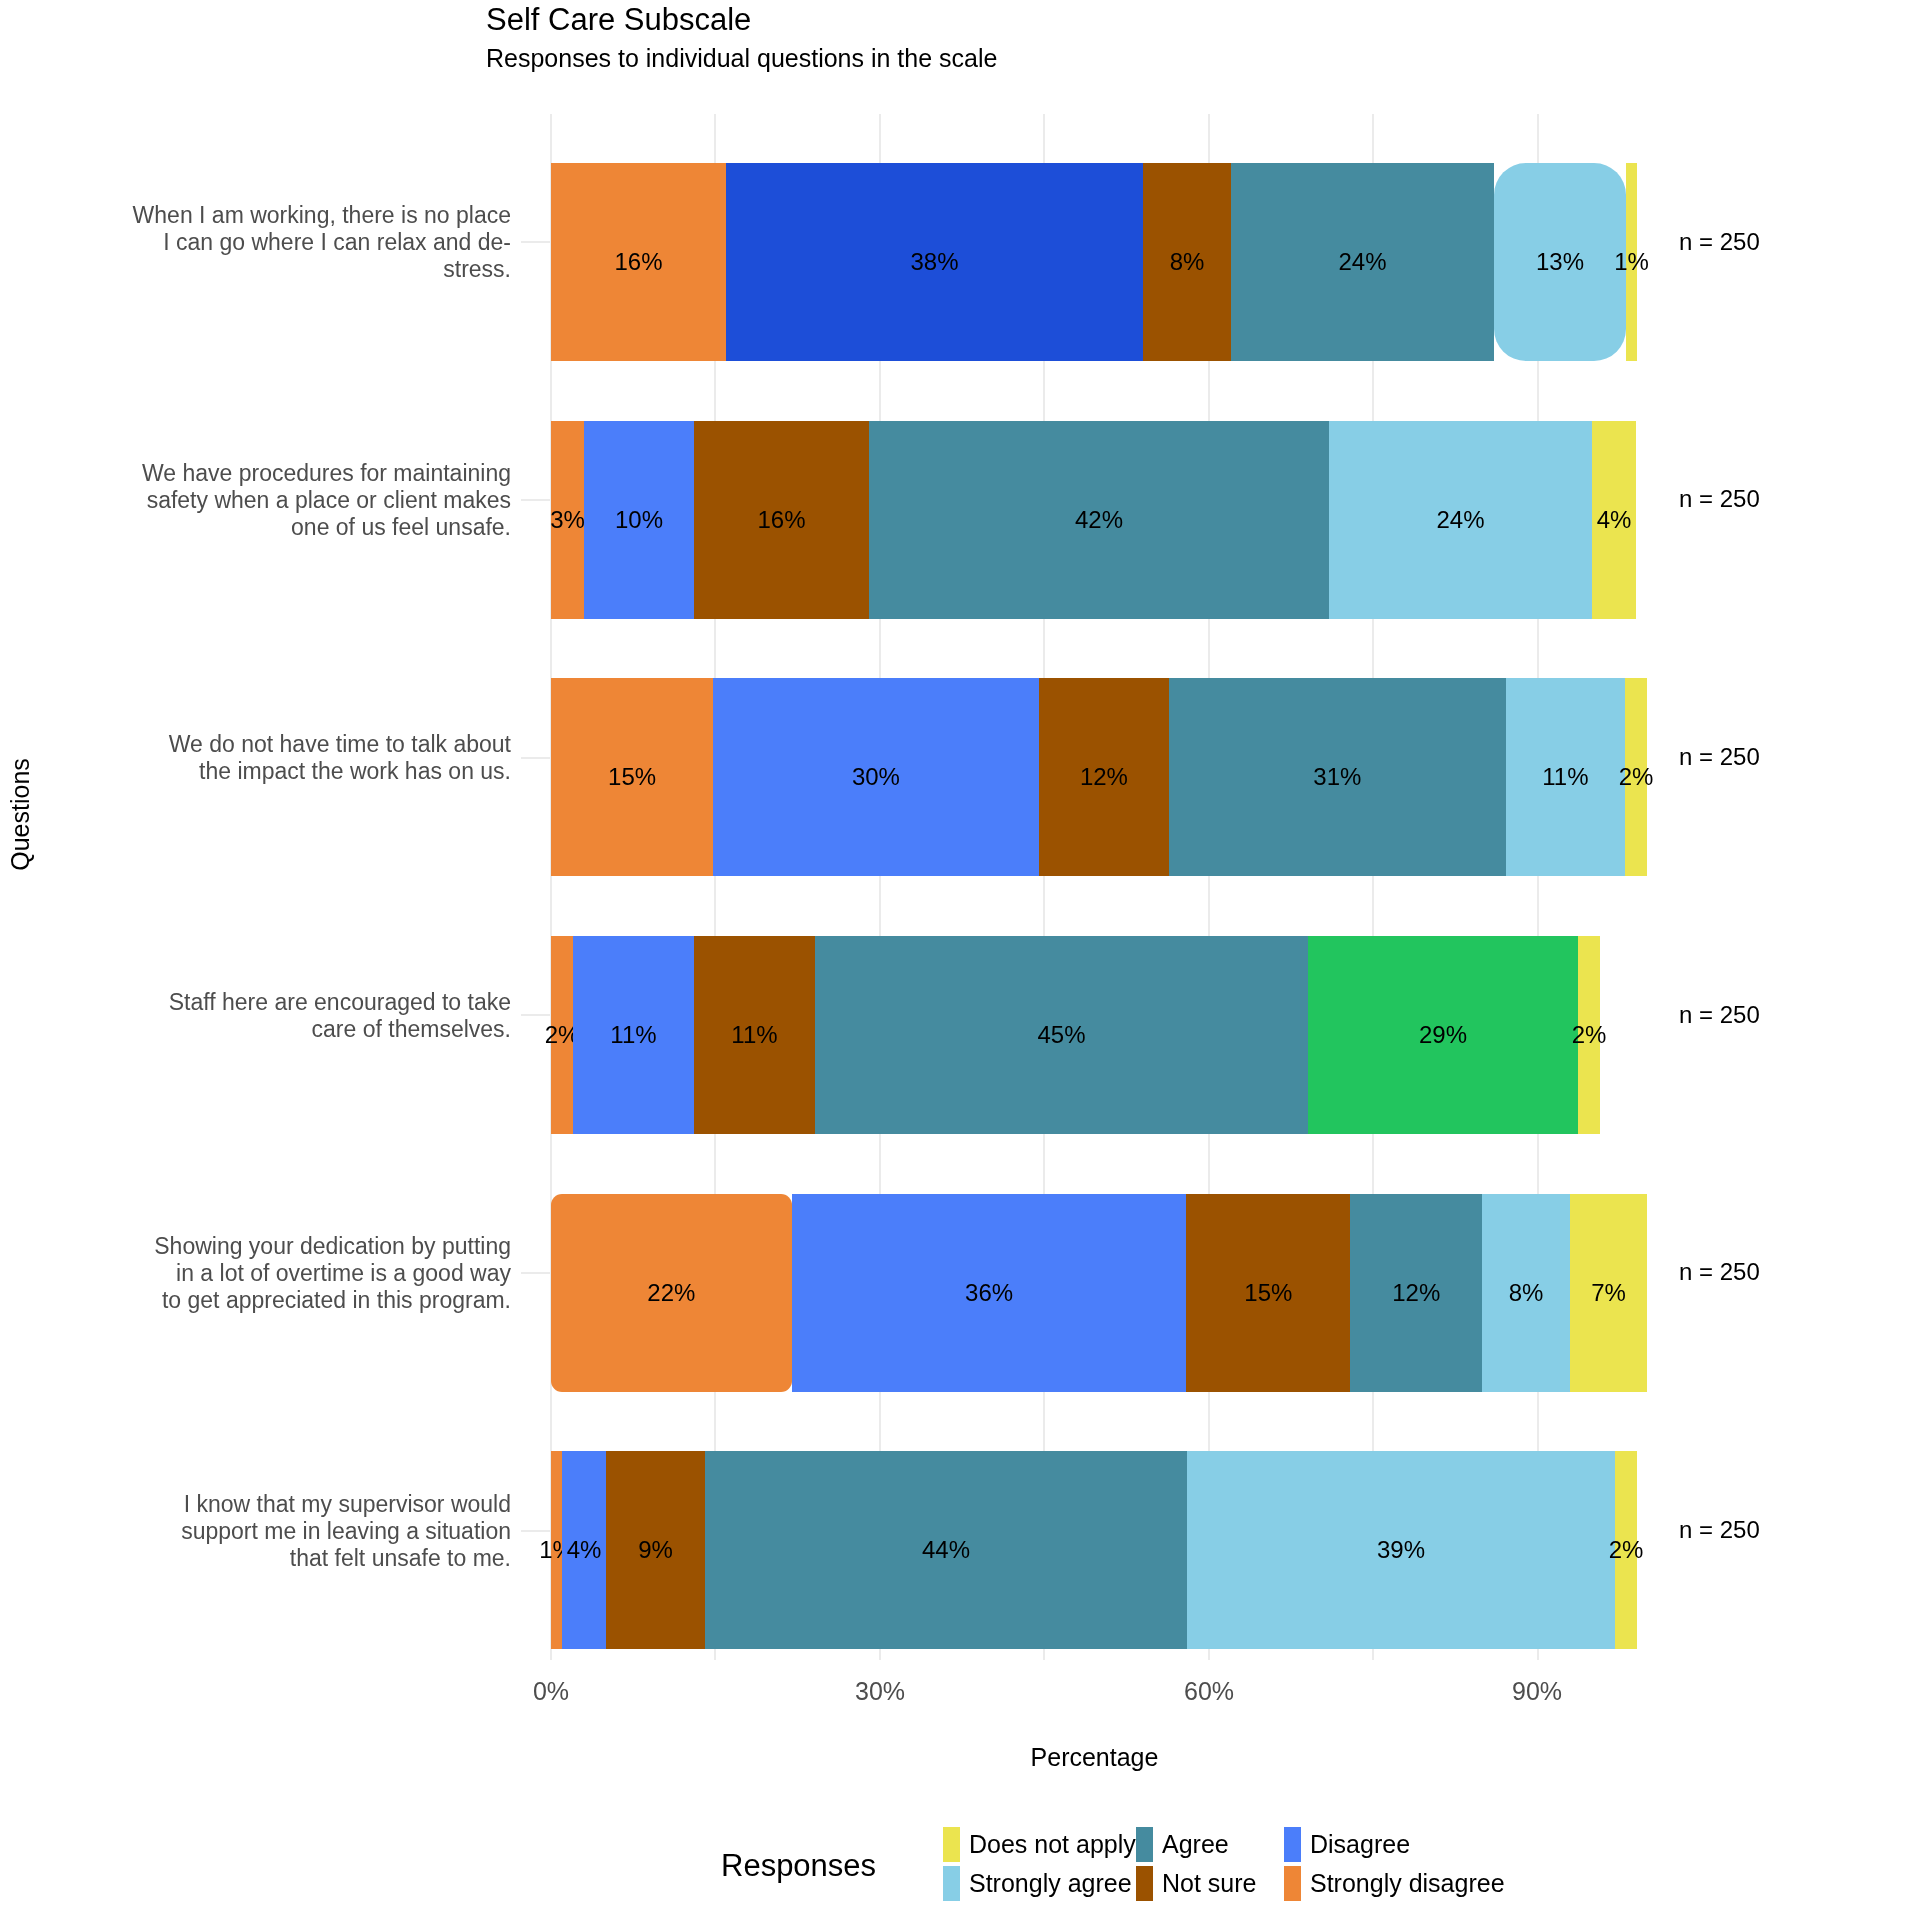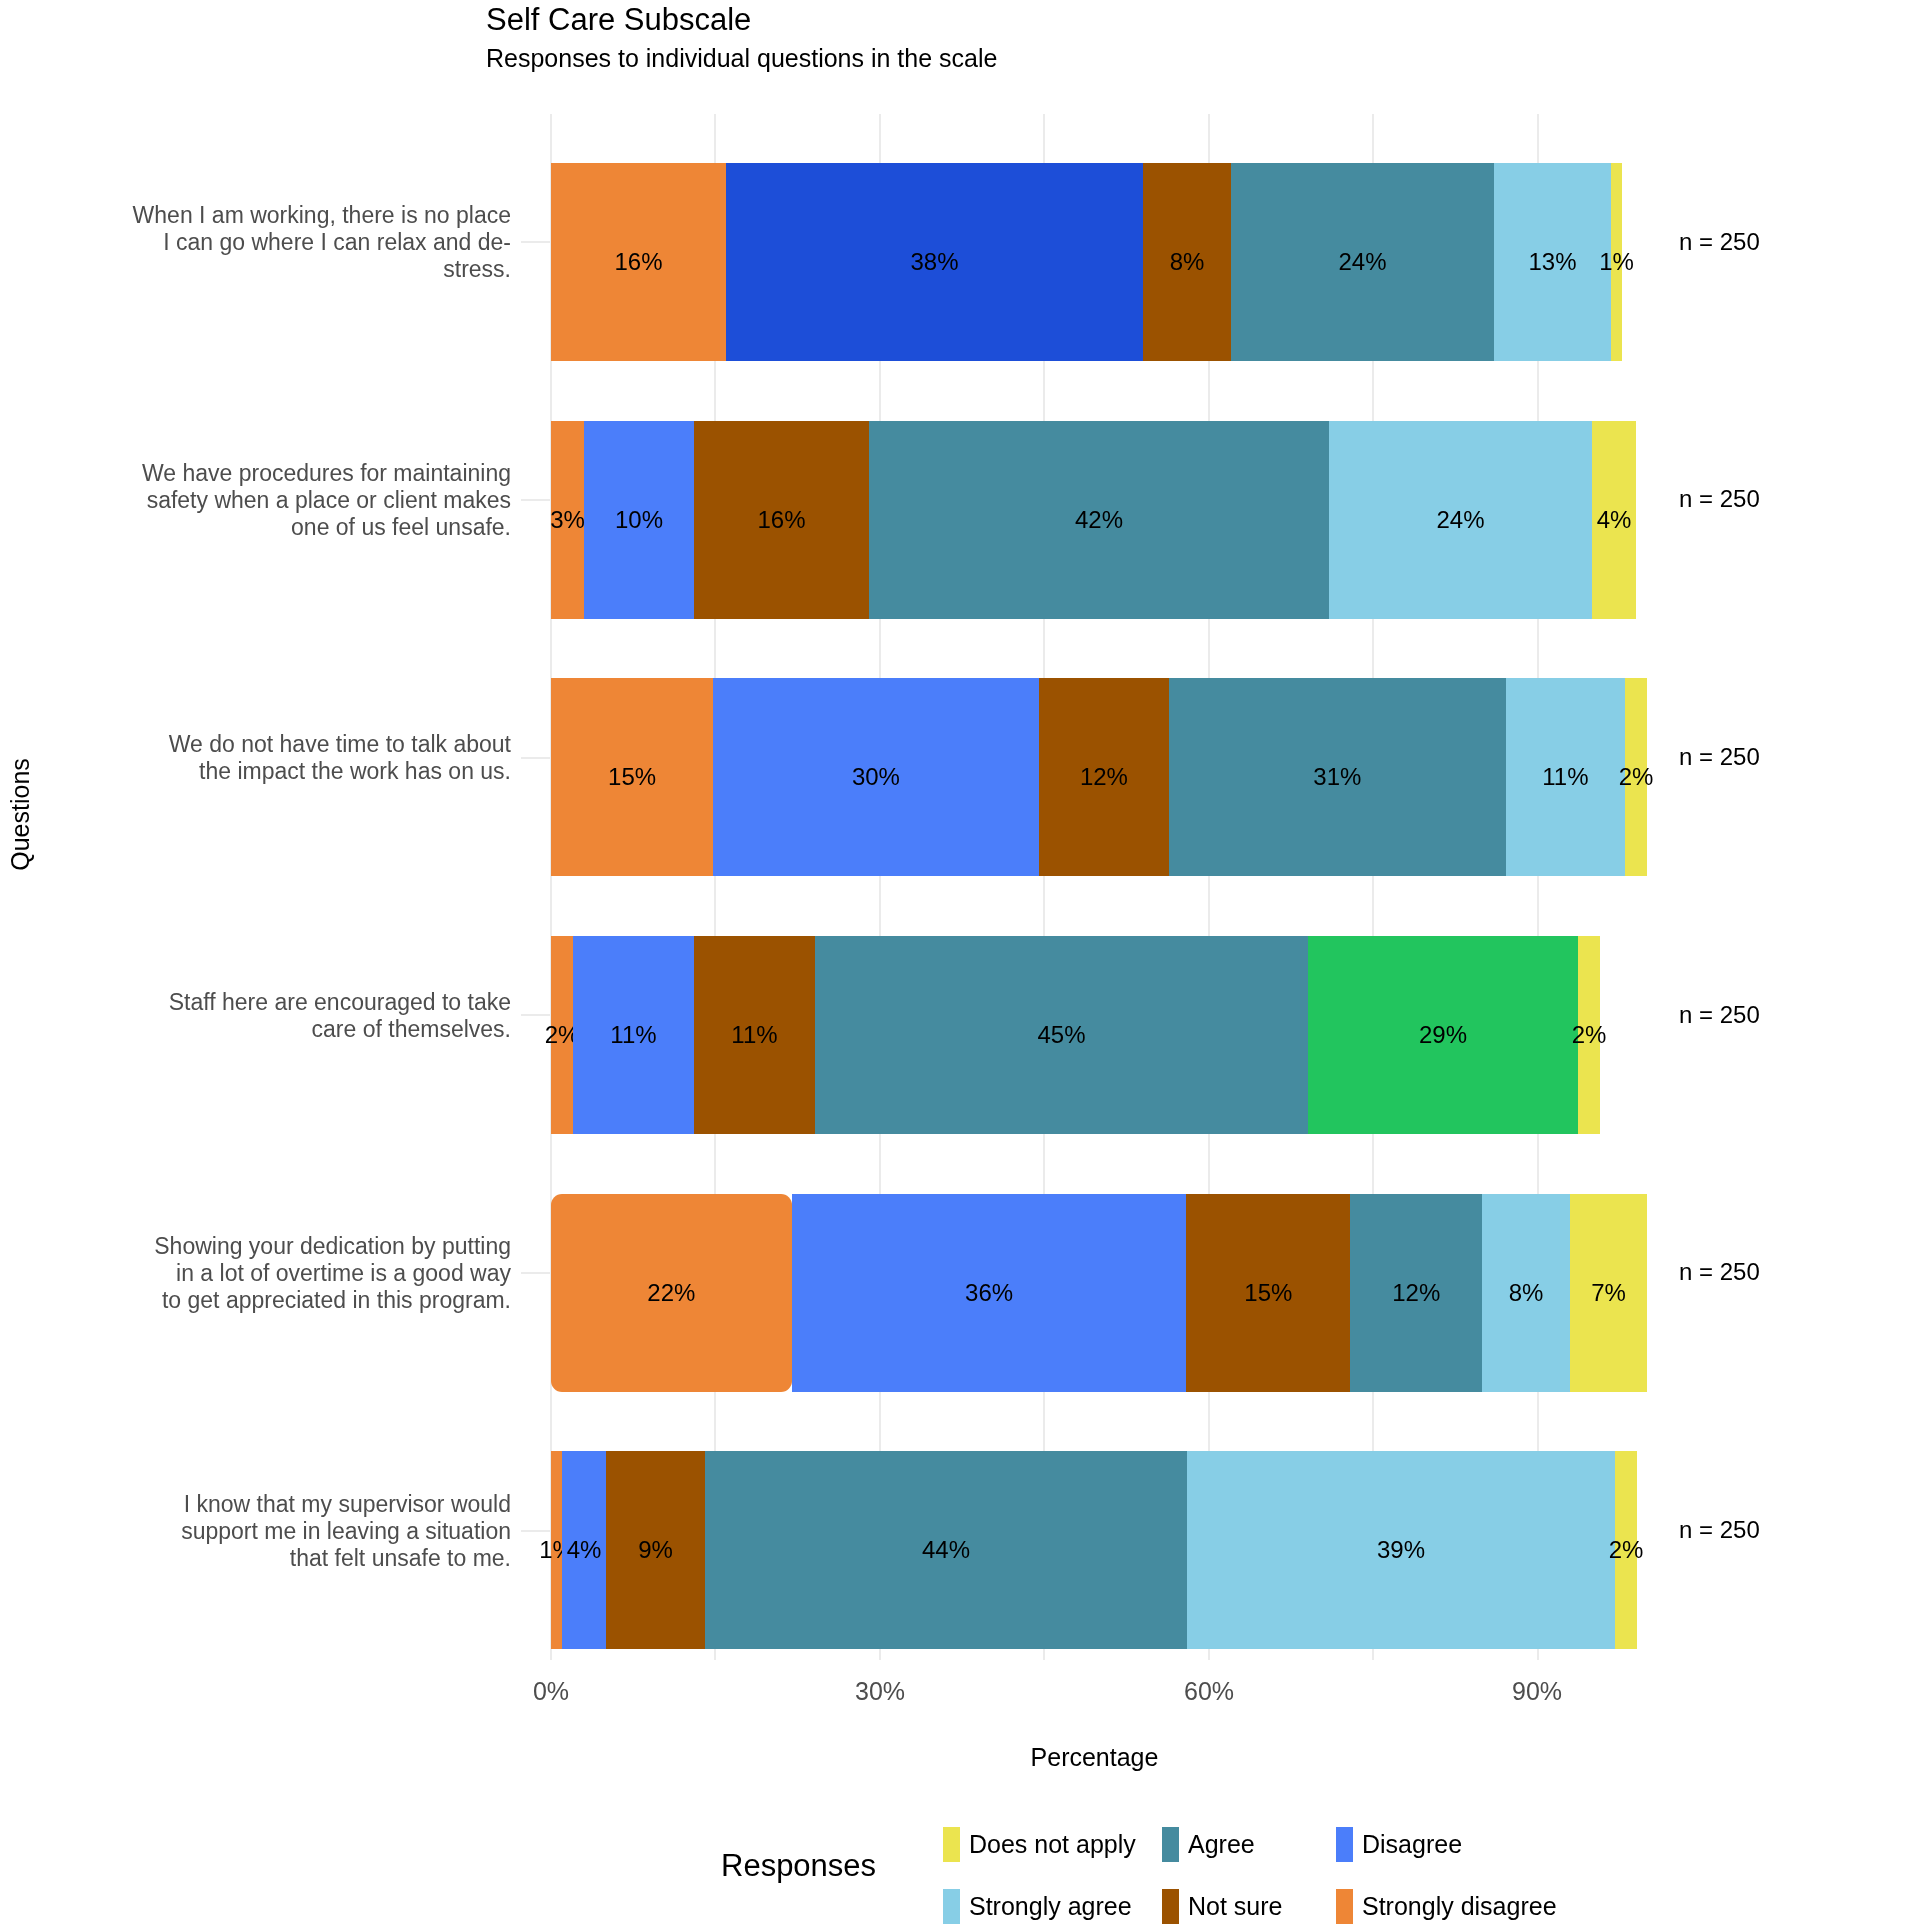--- a/index.html
+++ b/index.html
@@ -155,21 +155,20 @@
   }
   #legend-grid {
     position: absolute;
     left: 252px;
     top: 9px;
     display: grid;
     grid-template-columns: 193px 148px 237px;
     grid-template-rows: 36px 36px;
     column-gap: 0px;
     row-gap: 3px;
-    gap: 26px;
   }
   .legend-item {
     display: flex;
     align-items: center;
     gap: 9px;
   }
   .legend-swatch {
     width: 17px;
     height: 35px;
     flex: 0 0 auto;
@@ -206,21 +205,21 @@
       </div>
       <div class="seg" style="width: 417px; background: #1d4ed8;">
         <span class="seg-label">38%</span>
       </div>
       <div class="seg" style="width: 88px; background: rgb(155, 82, 0);">
         <span class="seg-label">8%</span>
       </div>
       <div class="seg" style="width: 263px; background: rgb(69, 139, 159);">
         <span class="seg-label">24%</span>
       </div>
-      <div class="seg" style="width: 117px; background: rgb(135, 206, 230);">
+      <div class="seg" style="width: 132px; background: rgb(135, 206, 230); border-radius: 32px;">
         <span class="seg-label">13%</span>
       </div>
       <div class="seg" style="width: 11px; background: rgb(235, 228, 79);">
         <span class="seg-label">1%</span>
       </div>
     </div>
     <div class="bar-row" style="top: 288px; height: 198px;">
       <div class="seg" style="width: 33px; background: rgb(238, 134, 54);">
         <span class="seg-label">3%</span>
       </div>

